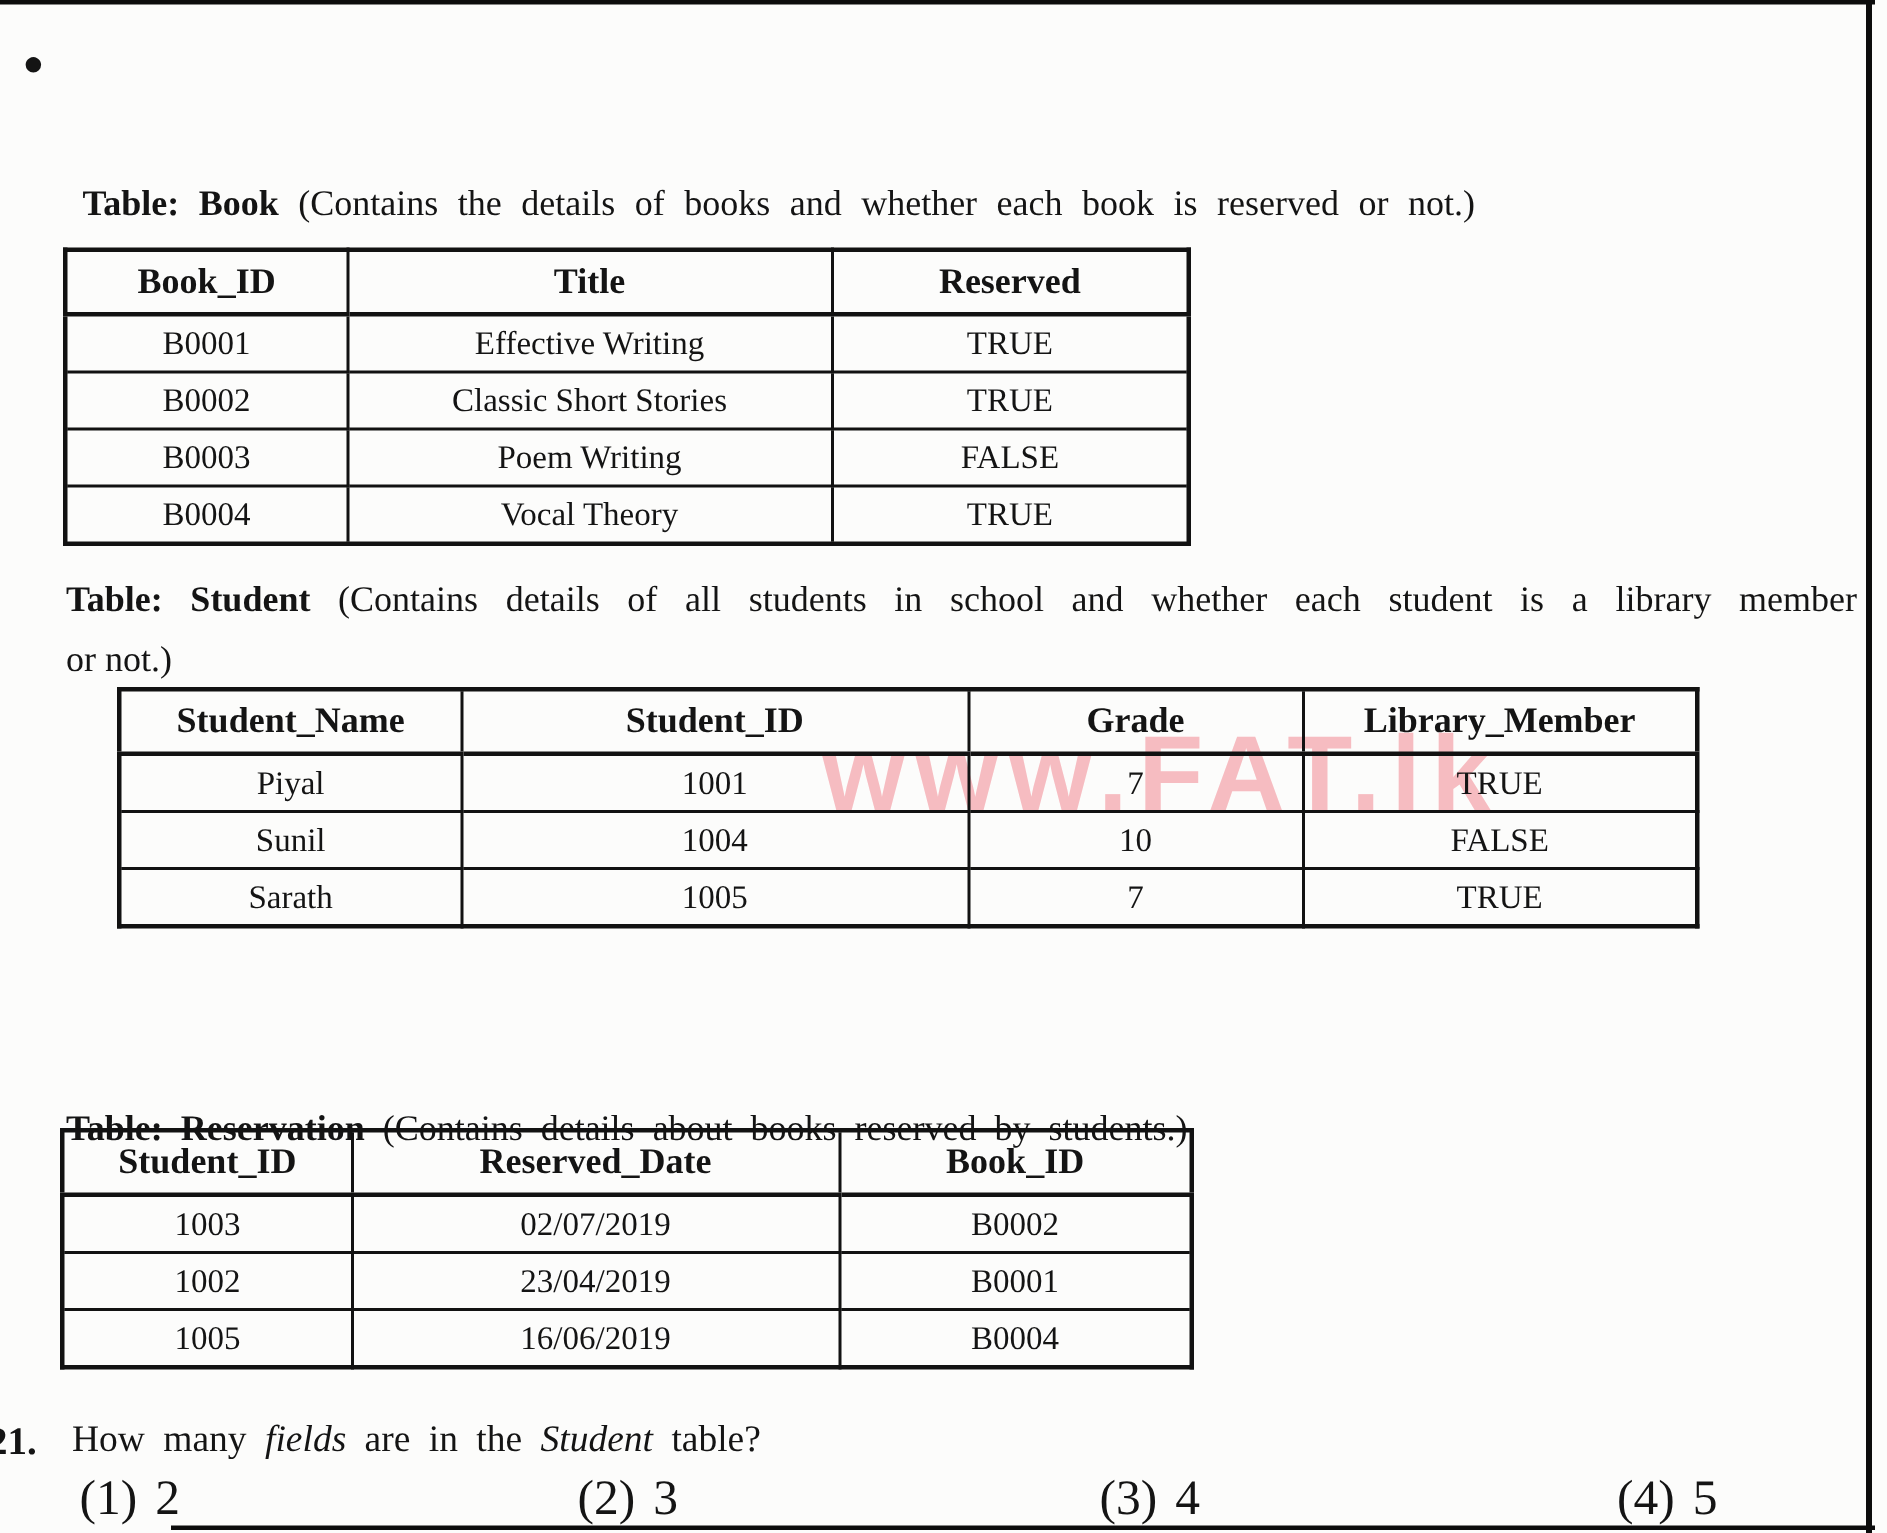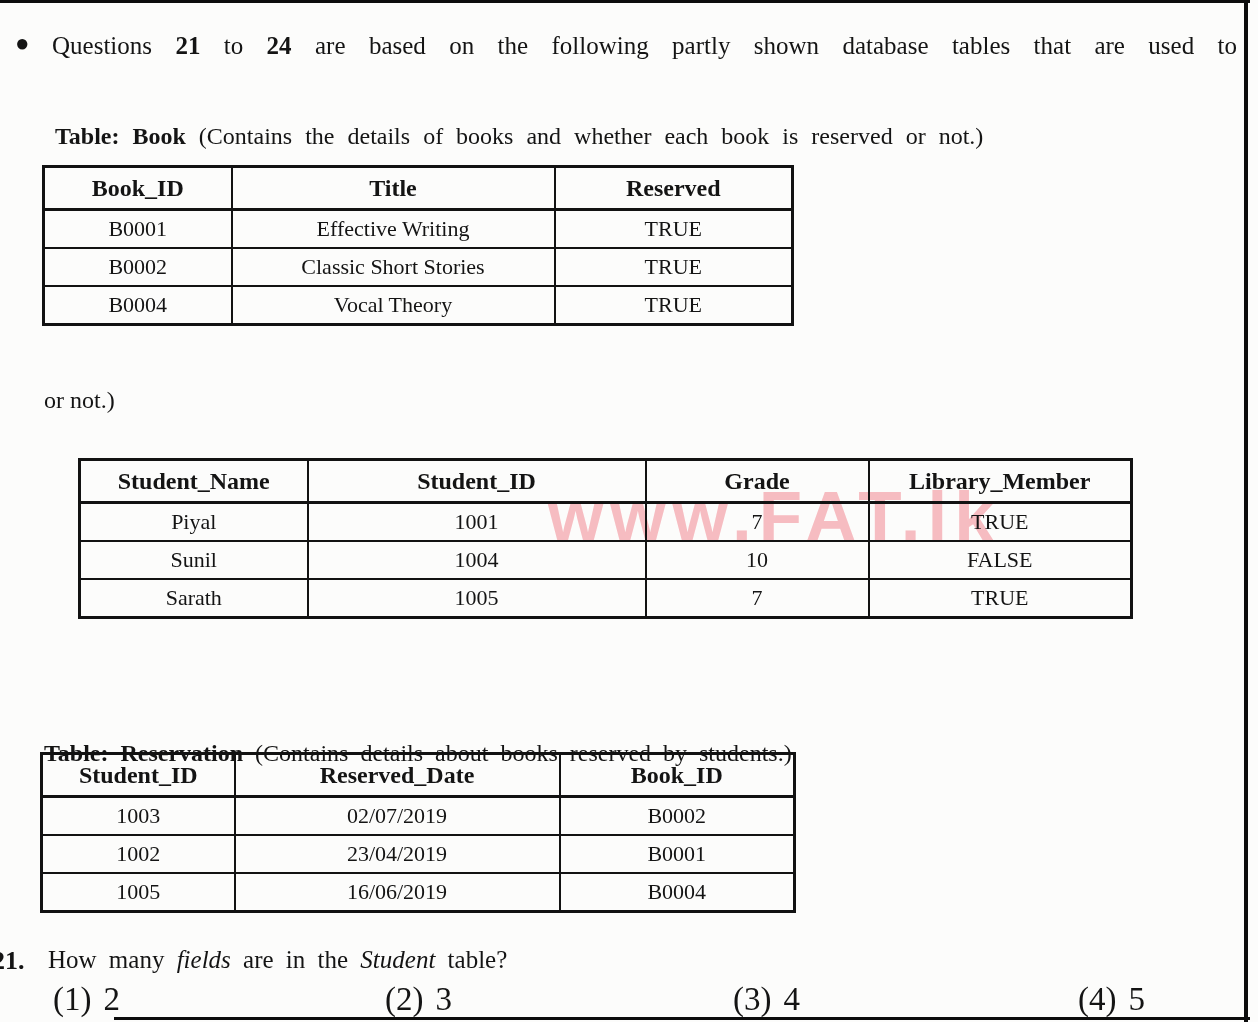--- a/index.html
+++ b/index.html
@@ -107,21 +107,20 @@
 <body>
 
 <div class="abs border-top"></div>
 <div class="abs border-right"></div>
 <div class="abs border-bottom"></div>
 
 <div class="abs watermark">www.FAT.lk</div>
 
 <div class="abs bullet">●</div>
 <div class="abs intro">
-  <div class="line1"><span>Questions </span><span class="bold">21</span><span> to </span><span class="bold">24</span><span> are based on the following partly shown database tables that are used to</span></div>
 </div>
 
 <div class="abs caption cap-book"><b>Table: Book</b><span> (Contains the details of books and whether each book is reserved or not.)</span></div>
 
 <div class="abs tbl-wrap book-pos">
   <table class="tbl">
     <colgroup>
         <col style="width:188px">
         <col style="width:323px">
         <col style="width:238px">
@@ -136,29 +135,35 @@
       <td>B0001</td>
       <td>Effective Writing</td>
       <td>TRUE</td>
     </tr>
     <tr>
       <td>B0002</td>
       <td>Classic Short Stories</td>
       <td>TRUE</td>
     </tr>
     <tr>
+      <td>B0003</td>
+      <td>Poem Writing</td>
+      <td>FALSE</td>
+    </tr>
+    <tr>
       <td>B0004</td>
       <td>Vocal Theory</td>
       <td>TRUE</td>
     </tr>
   </tbody>
     </table>
 </div>
 
 <div class="abs caption cap-student">
+  <div class="line1"><b>Table: Student</b><span> (Contains details of all students in school and whether each student is a library member</span></div>
   <div>or not.)</div>
 </div>
 
 <div class="abs tbl-wrap student-pos">
   <table class="tbl">
     <colgroup>
         <col style="width:228px">
         <col style="width:338px">
         <col style="width:223px">
         <col style="width:263px">

